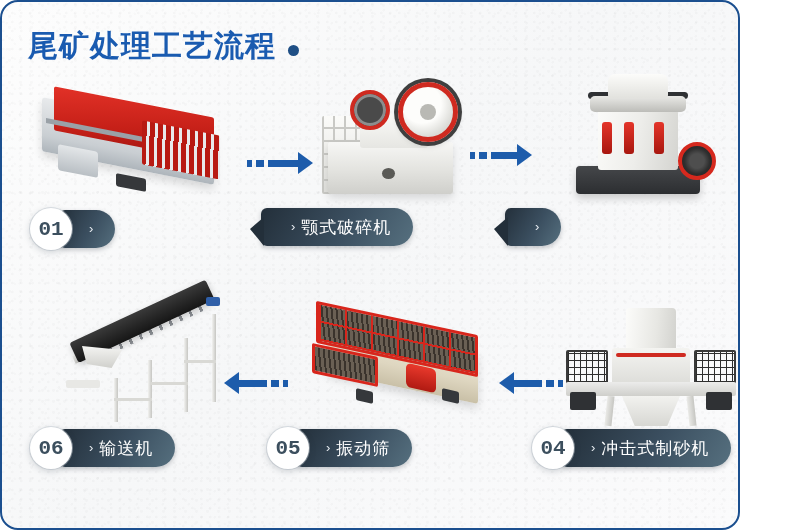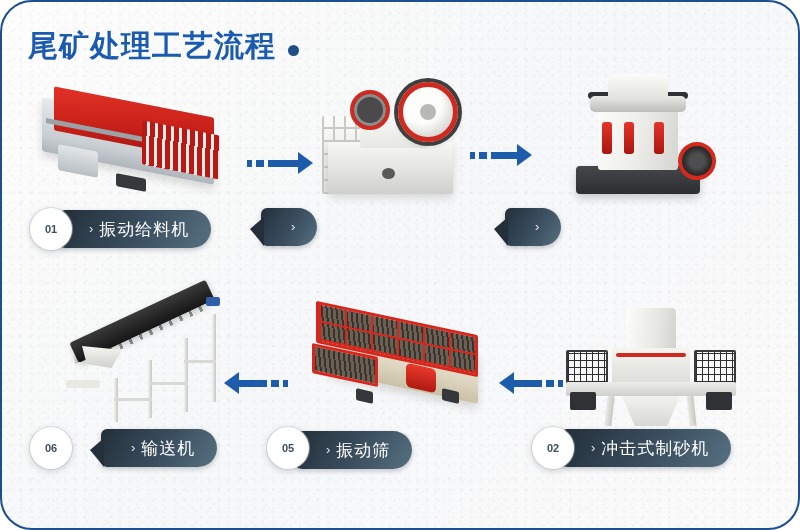--- a/index.html
+++ b/index.html
@@ -5,23 +5,23 @@
   * { box-sizing: border-box; margin: 0; padding: 0; }
   html, body {
     width: 800px; height: 530px;
     font-family: "Liberation Sans", sans-serif;
     background: #ffffff;
     overflow: hidden;
   }
 
   #flow-canvas {
     position: relative;
-    width: 800px; height: 530px;
+    width: 740px; height: 530px;
     border: 2px solid #1b4f8f;
-    border-radius: 32px;
+    border-radius: 18px;
     background:
       radial-gradient(circle at 12% 22%, rgba(0,0,0,0.022) 0 1.4px, transparent 1.6px),
       radial-gradient(circle at 37% 63%, rgba(0,0,0,0.018) 0 1.2px, transparent 1.5px),
       radial-gradient(circle at 68% 31%, rgba(0,0,0,0.020) 0 1.3px, transparent 1.6px),
       radial-gradient(circle at 85% 78%, rgba(0,0,0,0.016) 0 1.1px, transparent 1.4px),
       linear-gradient(135deg, #fdfdfd 0%, #f6f7f8 48%, #fbfbfc 100%);
     background-size: 9px 9px, 13px 13px, 11px 11px, 15px 15px, 100% 100%;
     overflow: hidden;
   }
 
@@ -44,22 +44,22 @@
   .stage { position: absolute; }
   .machine { position: absolute; }
 
   
   .label-group { position: absolute; display: flex; align-items: center; }
   .num-badge {
     width: 42px; height: 42px; border-radius: 50%;
     background: #ffffff;
     box-shadow: 0 2px 7px rgba(40,55,70,0.22), 0 0 0 1px rgba(200,208,215,0.55);
     display: flex; align-items: center; justify-content: center;
-    font-size: 11px; font-weight: bold; color: #3c4f5e;
-    font-family: Liberation Sans, sans-serif;
+    font-size: 21px; font-weight: bold; color: #3c4f5e;
+    font-family: Liberation Mono, monospace;
     z-index: 3; position: relative;
   }
   .ribbon {
     position: relative; margin-left: -13px;
     height: 38px; padding: 0 22px 0 30px;
     display: flex; align-items: center; gap: 6px;
     border-radius: 6px 19px 19px 6px;
     background: linear-gradient(120deg, #232f3a 0%, #3b4f60 55%, #56707f 100%);
     box-shadow: 0 2px 5px rgba(30,40,50,0.25);
     z-index: 2;
@@ -455,53 +455,53 @@
     <span class="gap"></span>
     <span class="dot d2"></span>
     <span class="gap"></span>
     <span class="dot"></span>
   </div>
 
   <div class="label-group" style="left:28px; top:206px;">
     <div class="num-badge">01</div>
     <div class="ribbon">
       <span class="ribbon-chevron">›</span>
-      <span class="ribbon-text">振动给料机</span>
     </div>
   </div>
 
   <div class="label-group" style="left:272px; top:206px;">
     <div class="ribbon">
       <span class="ribbon-chevron">›</span>
+      <span class="ribbon-text">颚式破碎机</span>
     </div>
   </div>
 
   <div class="label-group" style="left:516px; top:206px;">
     <div class="ribbon">
       <span class="ribbon-chevron">›</span>
     </div>
   </div>
 
   <div class="label-group" style="left:530px; top:425px;">
-    <div class="num-badge">02</div>
+    <div class="num-badge">04</div>
     <div class="ribbon">
       <span class="ribbon-chevron">›</span>
       <span class="ribbon-text">冲击式制砂机</span>
     </div>
   </div>
 
-  <div class="label-group" style="left:265px; top:425px;align-items:flex-end;">
+  <div class="label-group" style="left:265px; top:425px;">
     <div class="num-badge">05</div>
     <div class="ribbon">
       <span class="ribbon-chevron">›</span>
       <span class="ribbon-text">振动筛</span>
     </div>
   </div>
 
-  <div class="label-group" style="left:28px; top:425px;gap:42px;">
+  <div class="label-group" style="left:28px; top:425px;">
     <div class="num-badge">06</div>
     <div class="ribbon">
       <span class="ribbon-chevron">›</span>
       <span class="ribbon-text">输送机</span>
     </div>
   </div>
 
 </div>
 
 </body></html>

